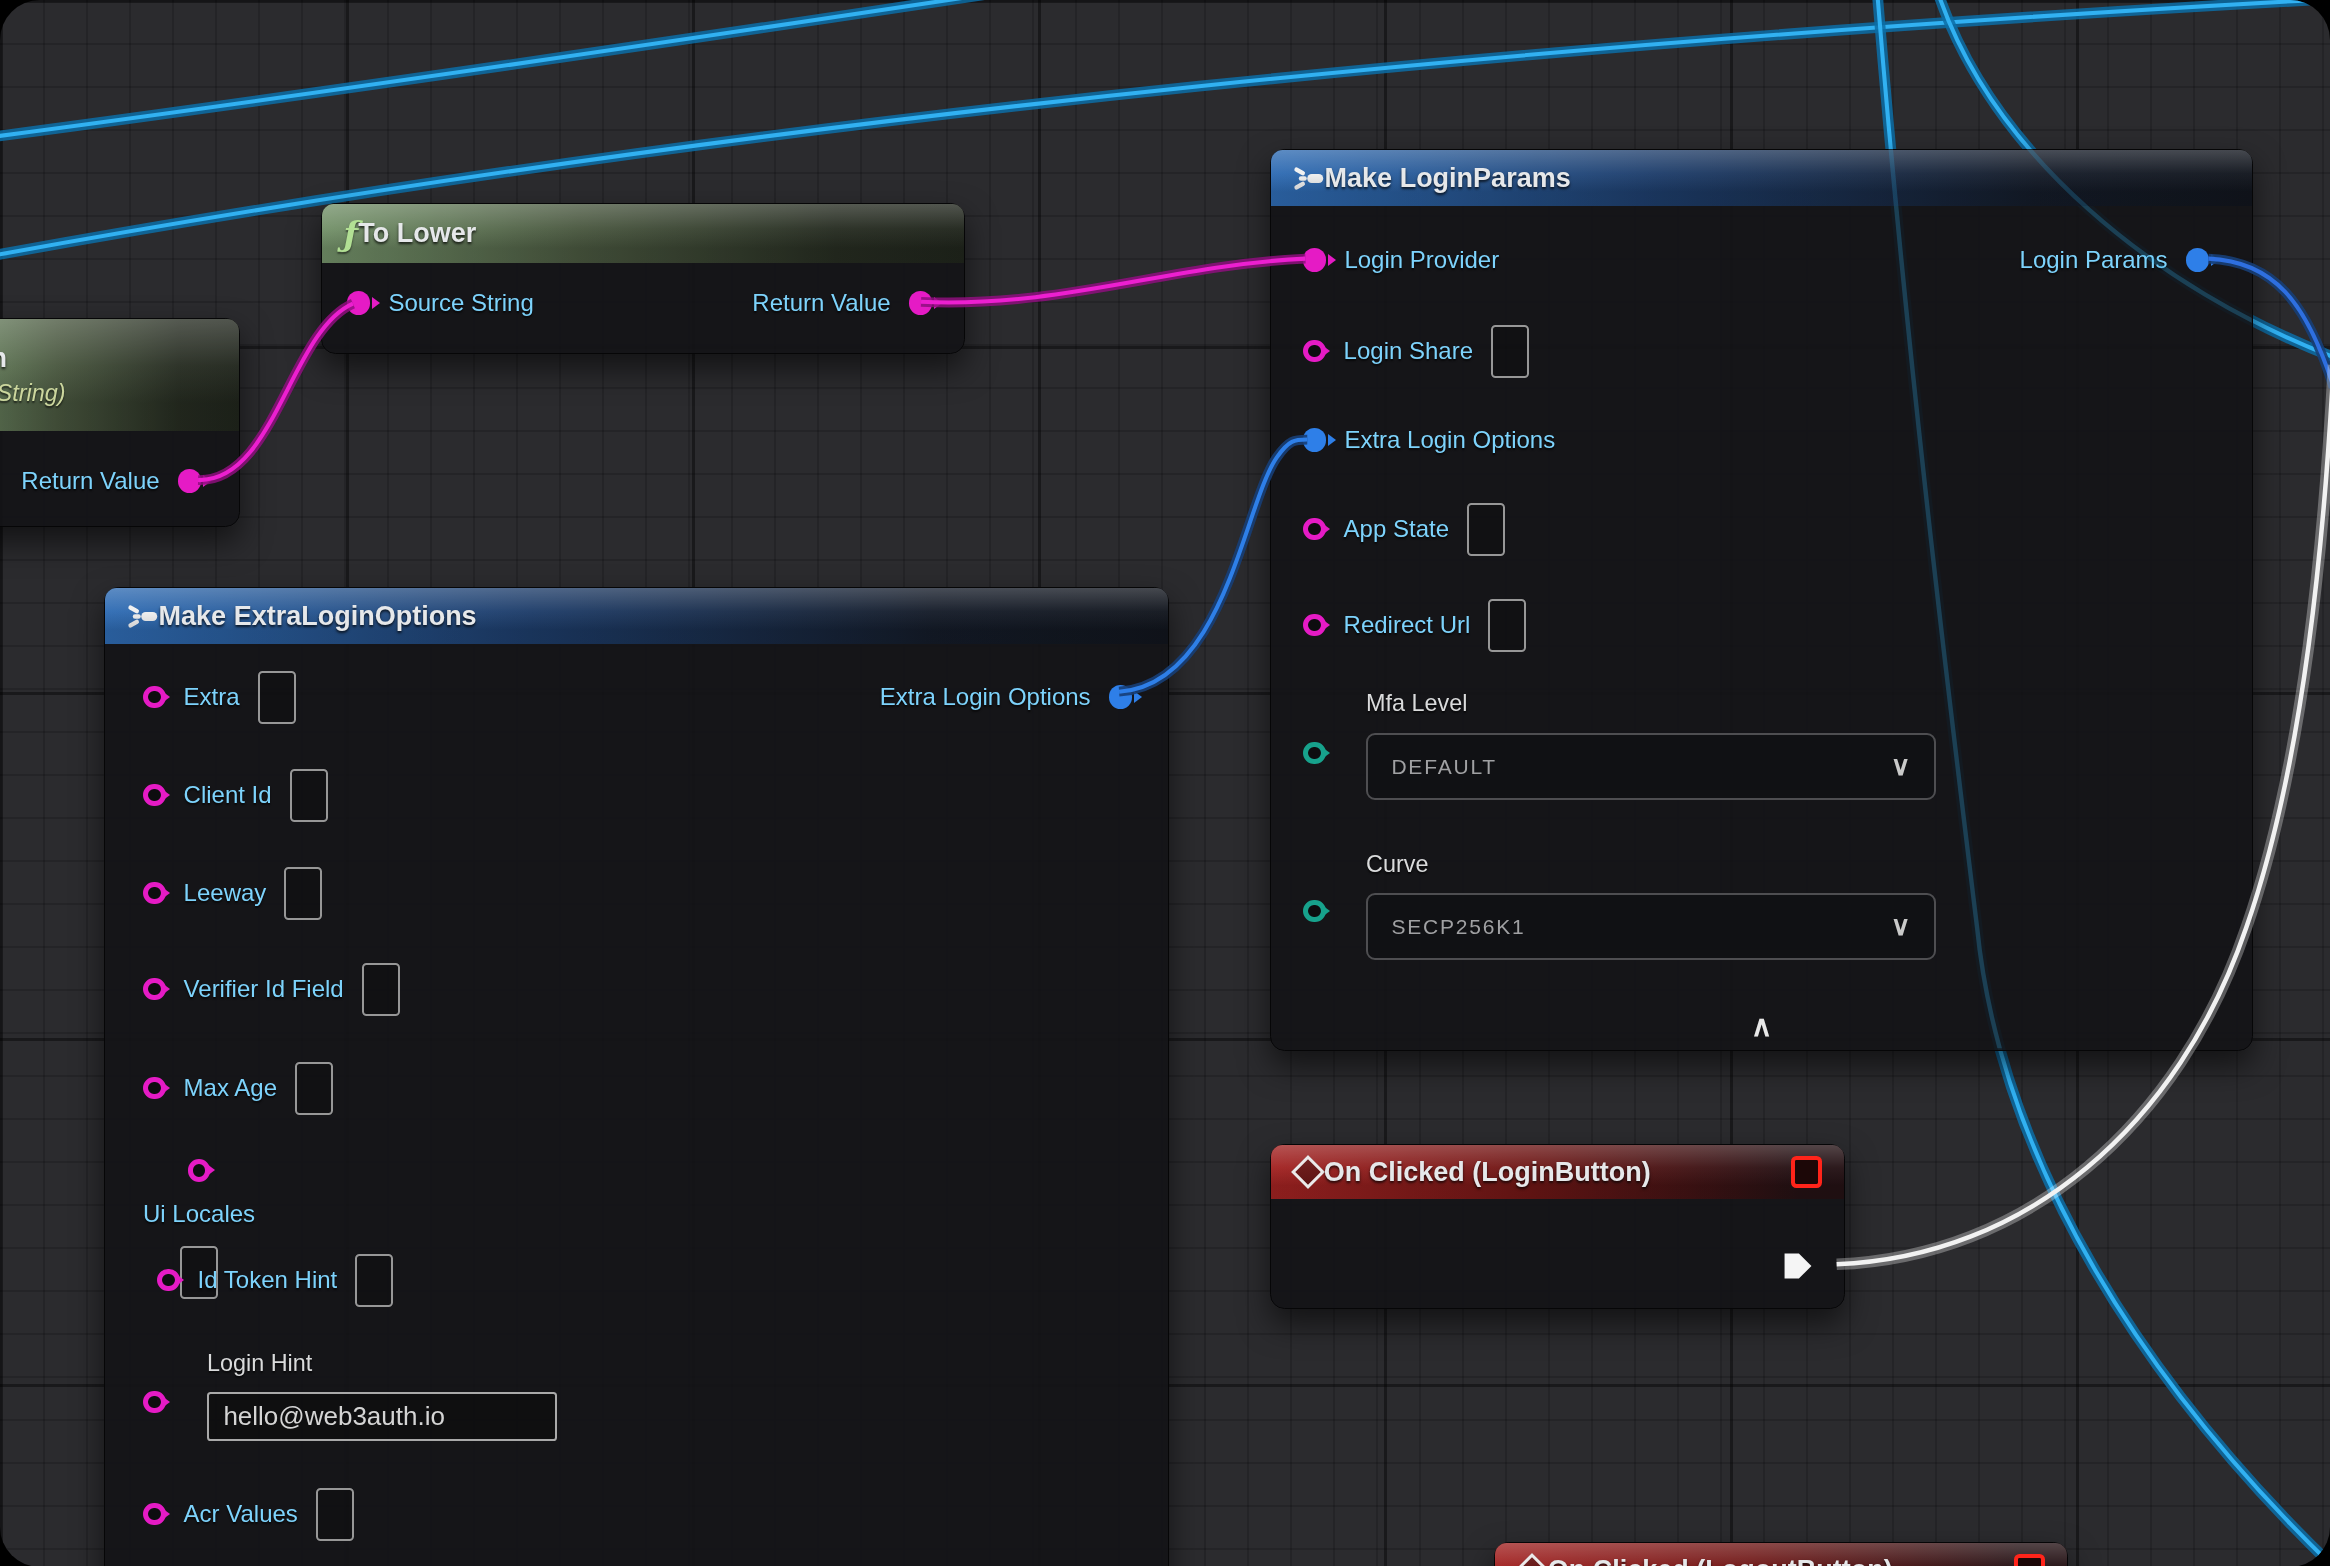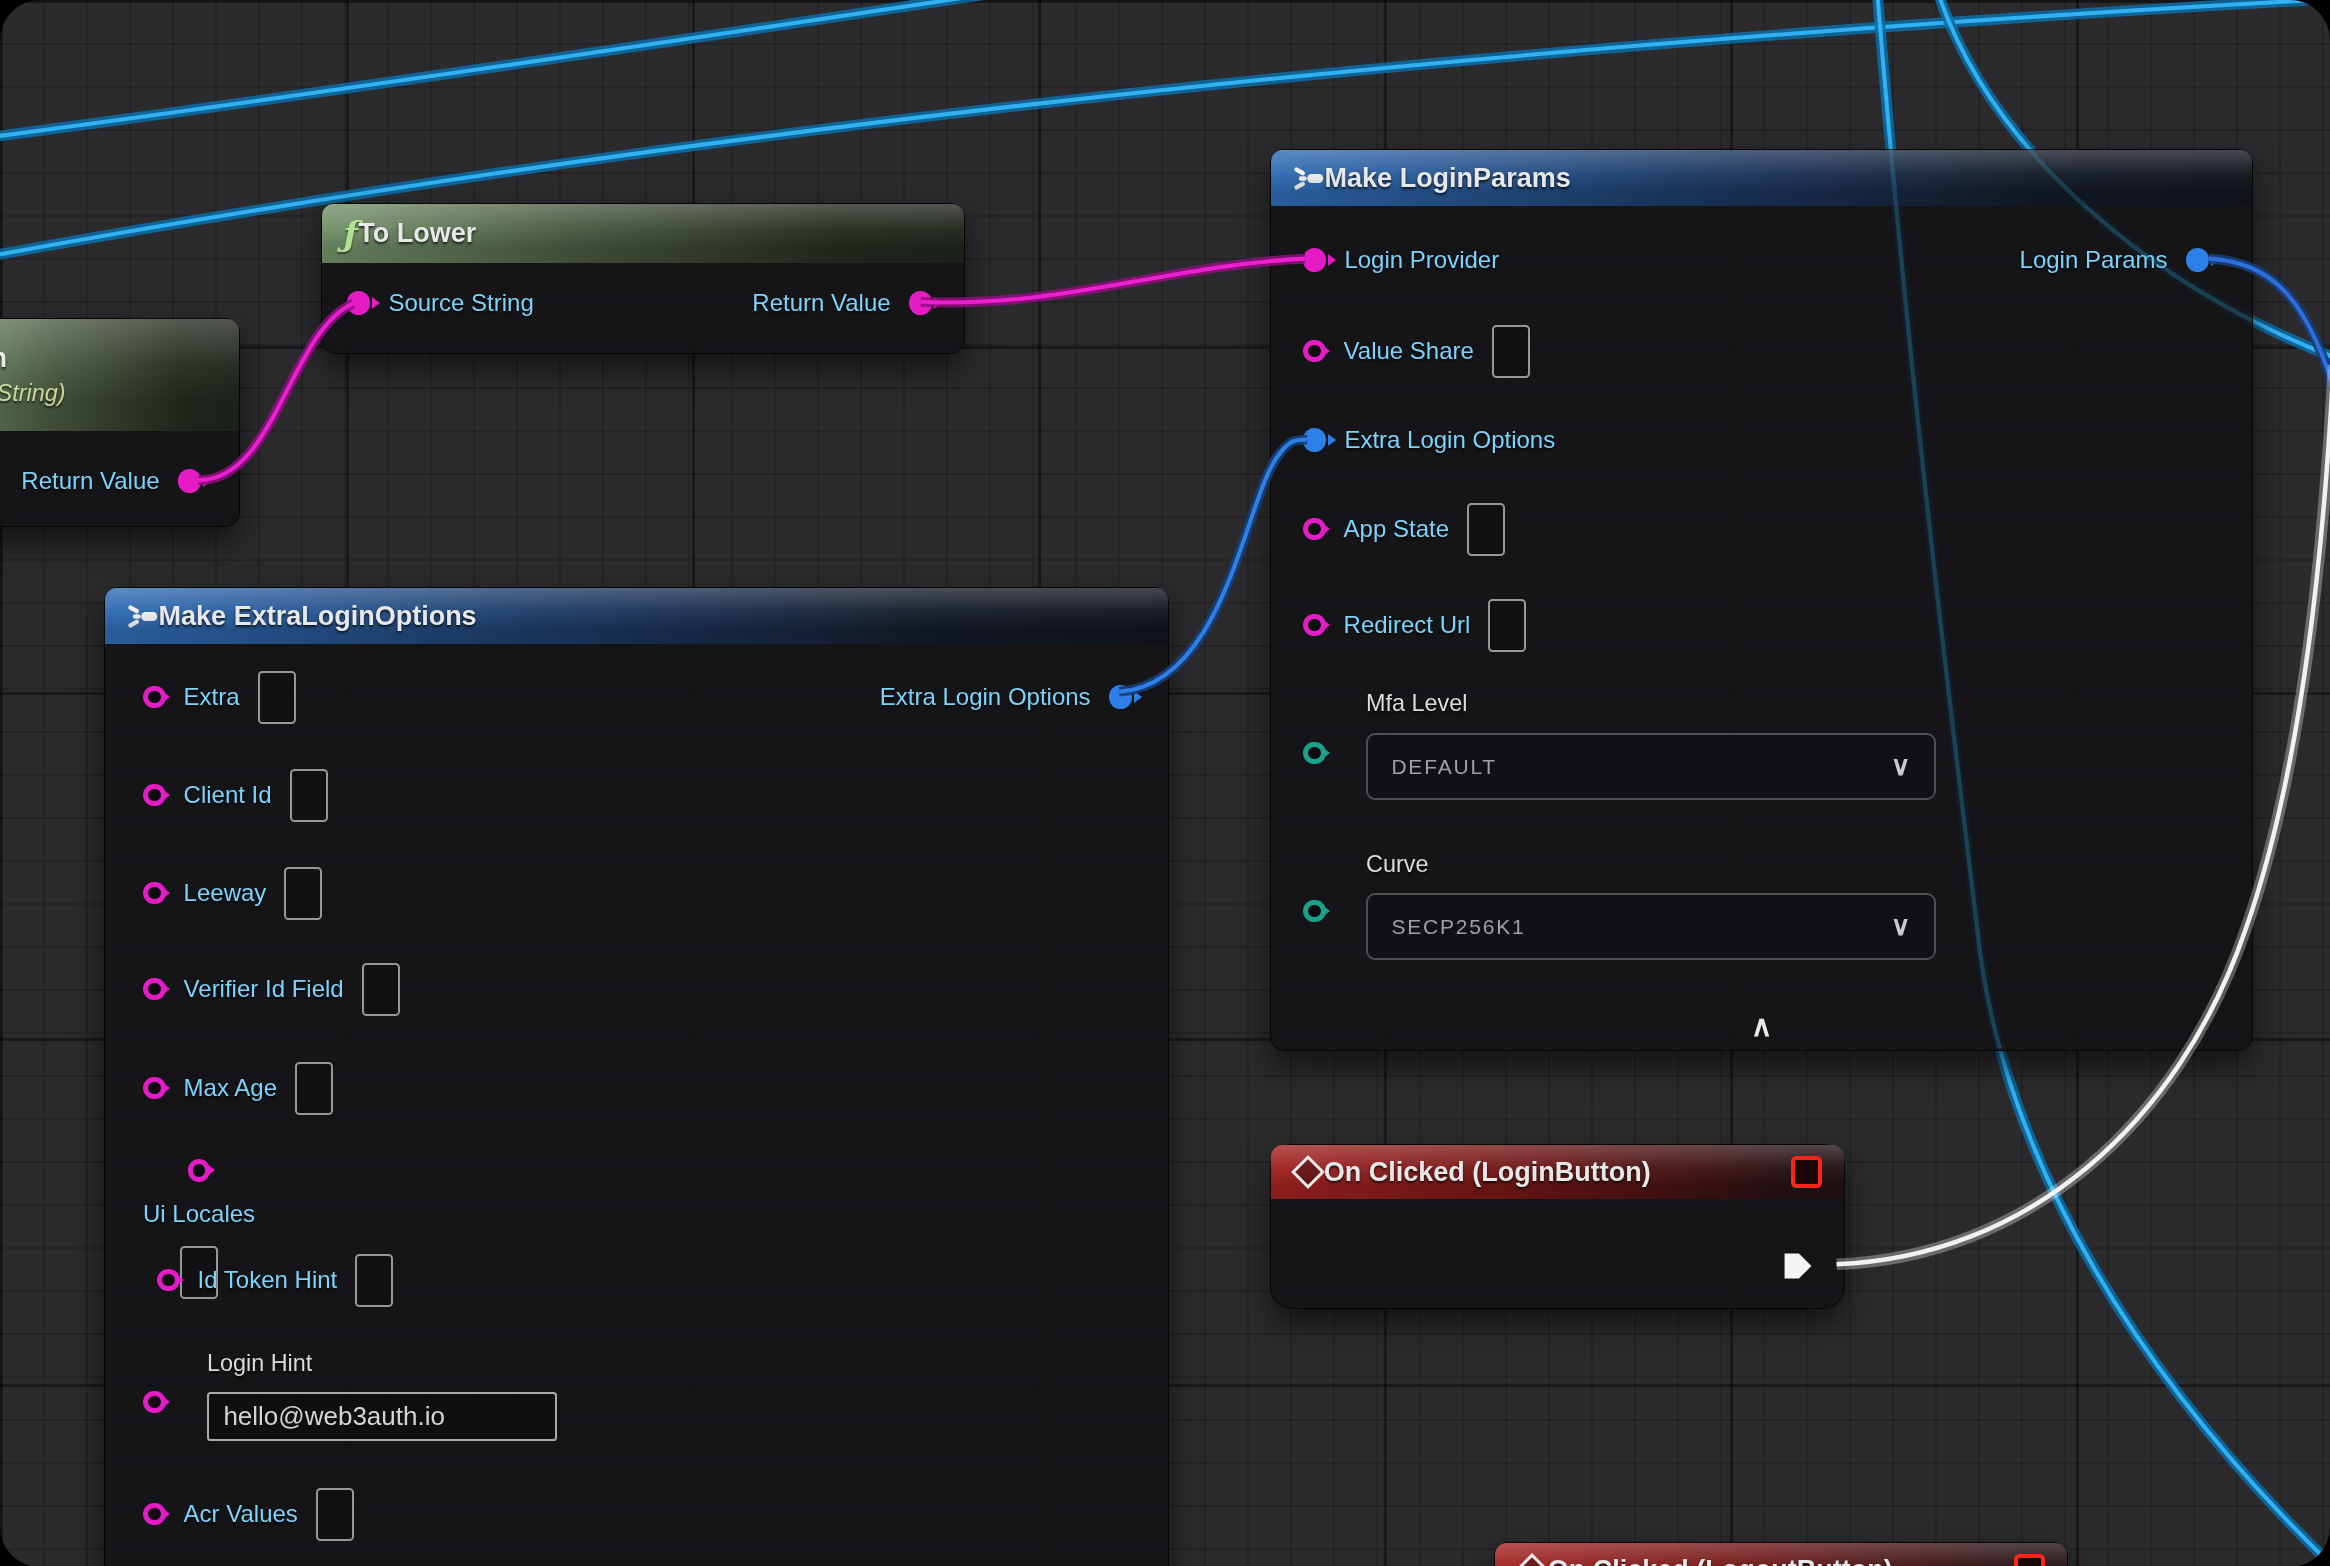--- a/index.html
+++ b/index.html
@@ -187,21 +187,21 @@
       <div class="row" style="top:85px;left:32px;">
         <span class="pin filled magenta"></span>
         <span class="plabel">Login Provider</span>
       </div>
       <div class="row" style="top:85px;right:43px;">
         <span class="plabel">Login Params</span>
         <span class="pin filled outpin bluep"></span>
       </div>
       <div class="row" style="top:176px;left:32px;">
         <span class="pin hollow magenta"></span>
-        <span class="plabel">Value Share</span>
+        <span class="plabel">Login Share</span>
         <span class="vbox"></span>
       </div>
       <div class="row" style="top:265px;left:32px;">
         <span class="pin filled bluep"></span>
         <span class="plabel">Extra Login Options</span>
       </div>
       <div class="row" style="top:354px;left:32px;">
         <span class="pin hollow magenta"></span>
         <span class="plabel">App State</span>
         <span class="vbox"></span>
@@ -226,21 +226,21 @@
         <span class="pin hollow teal"></span>
       </div>
       <div class="dd" style="left:95px;top:743px;width:519px;height:63px;">
         <span class="val">SECP256K1</span>
         <span class="chev">∨</span>
       </div>
 
       <div class="collapse">∧</div>
     </div>
 
-    <div class="node" style="left:1270px;top:1144px;width:573px;height:163px;border-radius:22px;">
+    <div class="node" style="left:1270px;top:1144px;width:573px;height:163px;">
       <div class="hdr red" style="height:54px;">
         <span class="diamond"></span>
         <span class="title">On Clicked (LoginButton)</span>
         <span class="delegate"></span>
       </div>
       <svg class="execpin" style="left:510px;top:104px;" width="34" height="34" viewBox="0 0 38 38">
         <path d="M4 5 H20 L34 19 L20 33 H4 Z" fill="#f5f5f5"></path>
       </svg>
     </div>
 

